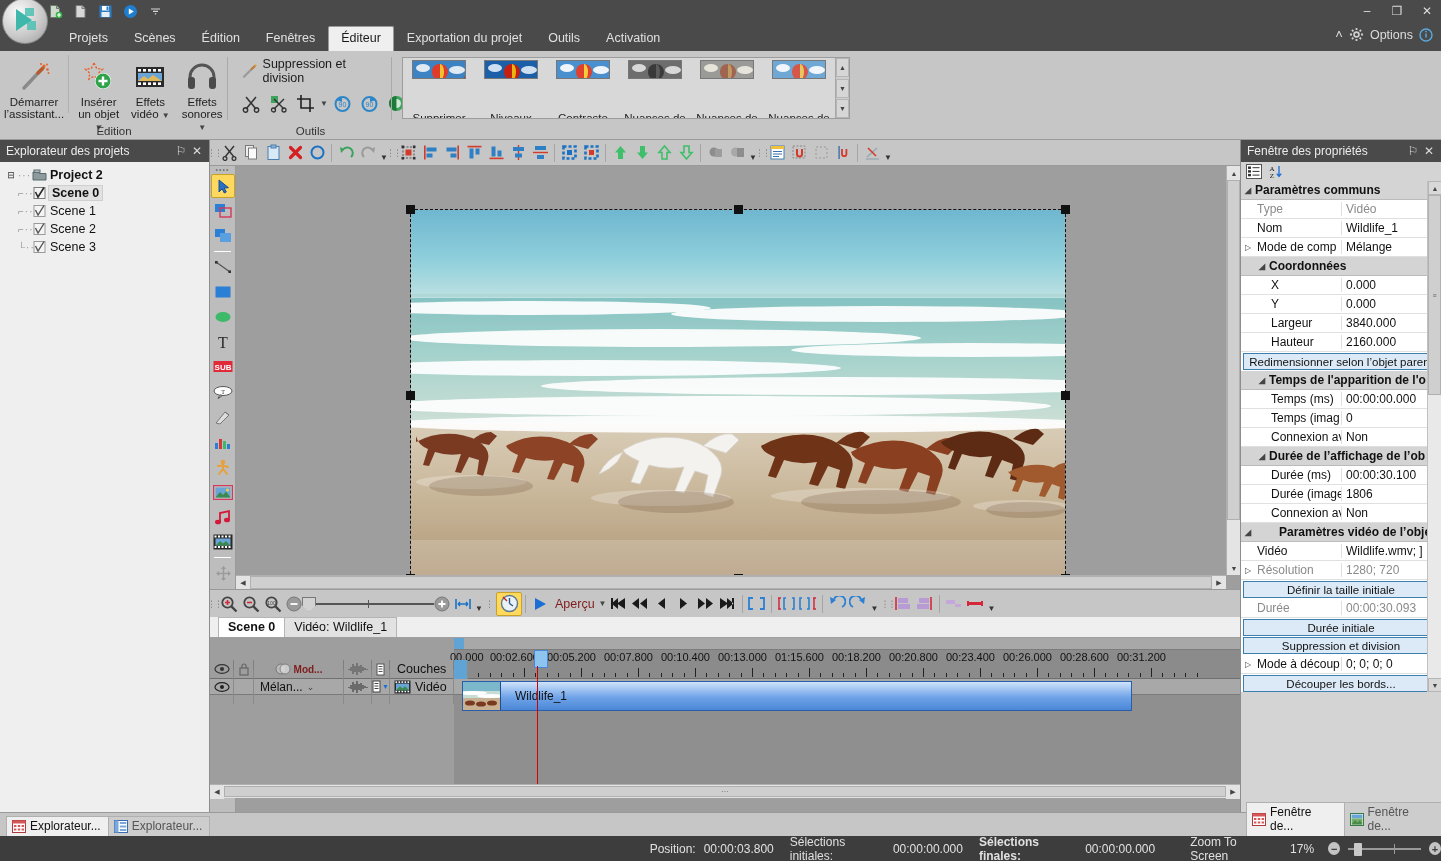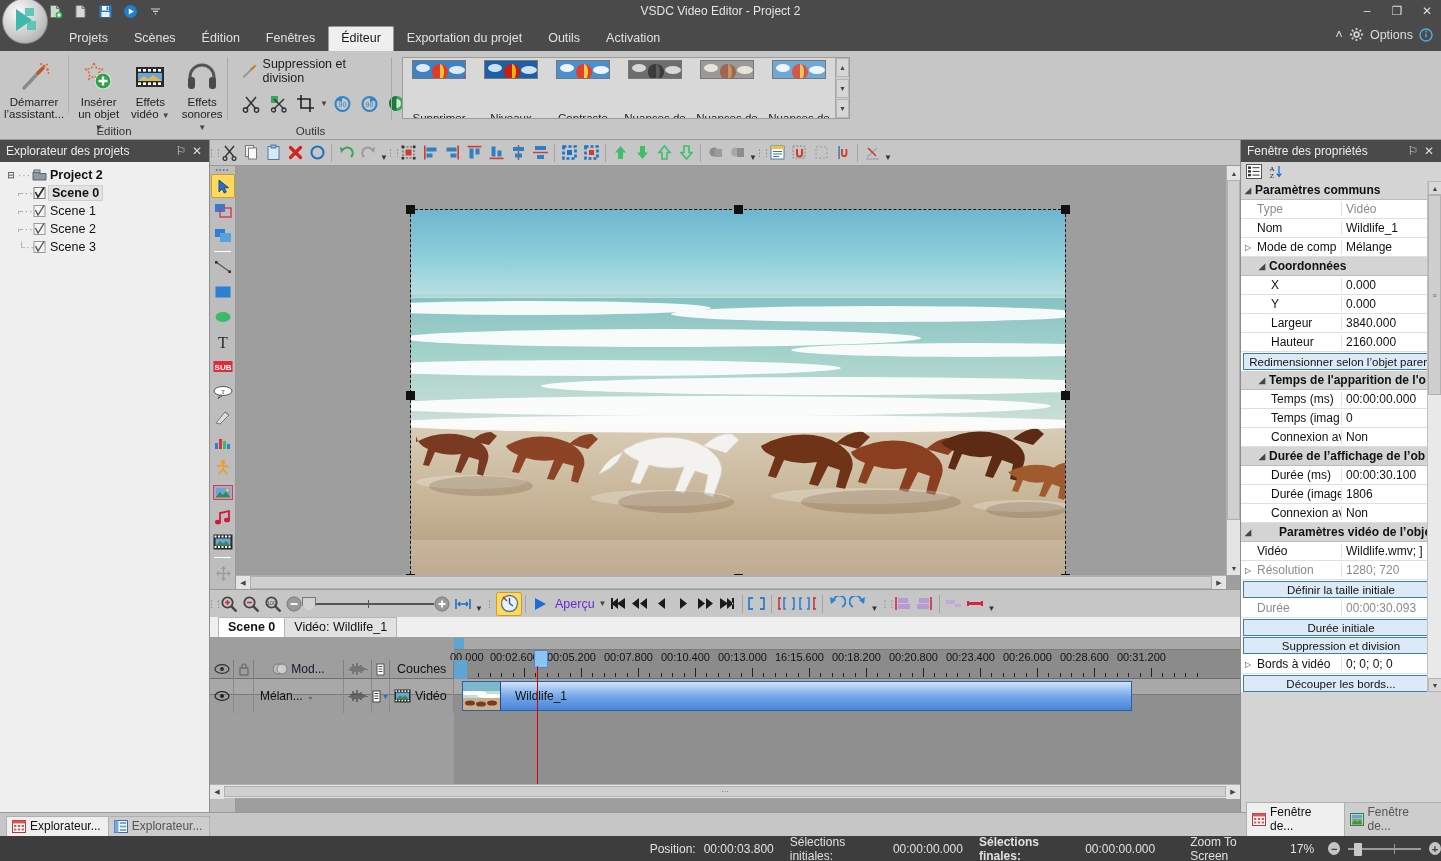--- a/index.html
+++ b/index.html
@@ -102,21 +102,21 @@
   .timeline { position:absolute; left:0; right:0; top:498px; bottom:14px; background:#8f8f8f; }
   .tl-headcol { position:absolute; left:0; top:0; width:244px; bottom:0; background:#9e9e9e; }
   .ruler { position:absolute; left:244px; right:0; top:0; height:41px; background:#8b8b8b; border-bottom:1px solid #6f6f6f;}
   .rul-top { height:12px; background:#a8a8a8; border-bottom:1px solid #7c7c7c; }
   .rul-labels { position:relative; height:16px; }
   .rul-lab { position:absolute; top:1px; font-size:11px; color:#111; white-space:nowrap; }
   .rul-ticks { position:relative; height:11px; }
   .tick { position:absolute; bottom:0; width:1px; background:#222; }
   .tl-colhdr { position:absolute; left:0; top:22px; width:244px; height:19px; display:flex; align-items:center; background:#9e9e9e; border-bottom:1px solid #6f6f6f;}
   .chcell { display:flex; align-items:center; justify-content:center; height:19px; border-right:1px solid #7f7f7f; }
-  .tl-row { position:absolute; left:0; right:0; height:16px; background:#a8a8a8; border-bottom:1px solid #7a7a7a; display:flex; align-items:flex-start; }
+  .tl-row { position:absolute; left:0; right:0; height:16px; background:#a8a8a8; border-bottom:1px solid #7a7a7a; display:flex; align-items:center; }
   .rowcell { height:34px; display:flex; align-items:center; justify-content:center; border-right:1px solid #8a8a8a; }
   .clip { position:absolute; height:30px; border:1px solid #2a5ea8;
     background:linear-gradient(to bottom, #cfe3fb, #6fa3e8 55%, #4b87d6); display:flex; align-items:center; cursor:pointer;}
   .clip .cthumb { width:38px; height:28px; border-right:1px solid #1f4c8a; overflow:hidden; position:relative;}
   .clip .clbl { font-size:12px; color:#111; padding-left:14px; }
   .playhead { position:absolute; top:12px; bottom:0; width:1px; background:#d40000; }
   .ph-marker { position:absolute; top:0; width:14px; height:18px; background:#8ec5ee; border:1px solid #4b87d6; }
 
   .tl-hscroll { position:absolute; left:0; right:0; bottom:0; height:14px; background:#e4e4e4; border-top:1px solid #b0b0b0; display:flex; align-items:center; }
 
@@ -148,21 +148,20 @@
   .zs-thumb { position:absolute; left:6px; top:-5px; width:8px; height:13px; background:#c9c9c9; border-radius:1px; }
   .zs-mid { position:absolute; left:46px; top:-4px; width:1px; height:10px; background:#9a9a9a;}
   .circ { width:13px; height:13px; border-radius:50%; background:#c4c4c4; color:#3d3d3d; display:flex; align-items:center; justify-content:center; font-size:11px; font-weight:bold; cursor:pointer; }
 </style>
 </head>
 <body>
 
 <div class="app">
 
   <div class="titlebar">
-    <div class="title-text">VSDC Video Editor - Project 2</div>
     <div class="qat">
       <div class="qat-btn">
         <svg width="15" height="15" viewBox="0 0 15 15">
             <path d="M2.5 1.5h6l3 3v9h-9z" fill="#cdd9cd" stroke="#6a7a6a" stroke-width="1"></path>
             <path d="M8.5 1.5v3h3" fill="#a9b9a9" stroke="#6a7a6a"></path>
             <circle cx="11" cy="11" r="3.3" fill="#35b34a"></circle>
             <path d="M11 9v4M9 11h4" stroke="#fff" stroke-width="1.2"></path>
           </svg>
       </div>
       <div class="qat-btn">
@@ -1019,21 +1018,21 @@
             <path d="M9.5 9.5 L9.5 4 M9.5 9.5 L13 12" stroke="#2a5a88" stroke-width="1.4"></path>
             <path d="M3 3 L7 7" stroke="#c02a2a" stroke-width="1.4"></path>
           </svg>
       </div>
       <div class="vsep"></div>
       <div class="tbtn">
           <svg width="16" height="16" viewBox="0 0 16 16">
             <path d="M3 2 L14 8 L3 14 Z" fill="#1b6fd4"></path>
           </svg>
         </div>
-      <span style="font-size:12.5px;color:#6d28d9;padding:0 4px;">Aperçu</span>
+      <span style="font-size:12.5px;color:#7f1d1d;padding:0 4px;">Aperçu</span>
       <span class="caret">▼</span>
       <div class="tbtn">
           <svg width="17" height="15" viewBox="0 0 17 15">
             <path d="M2 2v11h2V2z M16 2 L8 7.5 L16 13Z M9 2 L2.5 7.5 L9 13Z" fill="#1a1a1a"></path>
           </svg>
         </div>
       <div class="tbtn">
           <svg width="17" height="15" viewBox="0 0 17 15">
             <path d="M8 2 L1 7.5 L8 13Z M16 2 L9 7.5 L16 13Z" fill="#1a1a1a"></path>
           </svg>
@@ -1136,21 +1135,21 @@
         <div class="rul-top">
           <div style="width:10px;height:11px;background:#5fa4d4;"></div>
         </div>
         <div class="rul-labels">
           <span class="rul-lab" style="left:-4px;">00.000</span>
           <span class="rul-lab" style="left:36px;">00:02.600</span>
           <span class="rul-lab" style="left:93px;">00:05.200</span>
           <span class="rul-lab" style="left:150px;">00:07.800</span>
           <span class="rul-lab" style="left:207px;">00:10.400</span>
           <span class="rul-lab" style="left:264px;">00:13.000</span>
-          <span class="rul-lab" style="left:321px;">16:15.600</span>
+          <span class="rul-lab" style="left:321px;">01:15.600</span>
           <span class="rul-lab" style="left:378px;">00:18.200</span>
           <span class="rul-lab" style="left:435px;">00:20.800</span>
           <span class="rul-lab" style="left:492px;">00:23.400</span>
           <span class="rul-lab" style="left:549px;">00:26.000</span>
           <span class="rul-lab" style="left:606px;">00:28.600</span>
           <span class="rul-lab" style="left:663px;">00:31.200</span>
         </div>
         <div class="rul-ticks" id="rulticks">
             <div class="tick" style="left: 13px; height: 9px;"></div>
             <div class="tick" style="left: 24.4px; height: 4px;"></div>
@@ -1232,21 +1231,21 @@
           <svg width="12" height="14" viewBox="0 0 12 14">
               <rect x="2" y="6" width="8" height="7" fill="none" stroke="#666" stroke-width="1.2"></rect>
               <path d="M4 6V4a2 2 0 0 1 4 0v2" fill="none" stroke="#666" stroke-width="1.2"></path>
             </svg>
         </div>
         <div class="chcell" style="width:90px;gap:3px;">
           <svg width="16" height="14" viewBox="0 0 16 14">
               <circle cx="6" cy="7" r="5" fill="#bcbcbc" stroke="#777"></circle>
               <circle cx="10" cy="7" r="5" fill="#d8d8d8" stroke="#777" opacity=".8"></circle>
             </svg>
-          <span style="font-size:12px;color:#0f172a;">Mod...</span>
+          <span style="font-size:10px;color:#7f1d1d;font-weight:bold;">Mod...</span>
         </div>
         <div class="chcell" style="width:28px;">
           <svg width="22" height="14" viewBox="0 0 22 14">
               <g stroke="#555" stroke-width="1.1">
                 <path d="M2 7v1M4 5v4M6 2v10M8 4v6M10 1v12M12 4v6M14 3v8M16 5v4M18 6v2M20 7v1"></path>
               </g>
             </svg>
         </div>
         <div class="chcell" style="width:18px;">
           <svg width="9" height="13" viewBox="0 0 9 13">
@@ -1470,21 +1469,21 @@
       <div class="pbtn">Définir la taille initiale</div>
       <div class="prow">
           <span class="pexp"></span>
           <span class="pname pgray">Durée</span>
           <span class="pval pgray">00:00:30.093</span>
         </div>
       <div class="pbtn">Durée initiale</div>
       <div class="pbtn">Suppression et division</div>
       <div class="prow">
           <span class="pexp">▷</span>
-          <span class="pname">Bords à vidéo</span>
+          <span class="pname">Mode à découp</span>
           <span class="pval">0; 0; 0; 0</span>
         </div>
       <div class="pbtn">Découper les bords...</div>
 
     </div>
 
     <div class="rp-vscroll">
       <div class="sbarrow" style="background:#d8d8d8;border:1px solid #b5b5b5;">▲</div>
       <div class="sbthumb" style="height:200px;display:flex;align-items:center;justify-content:center;font-size:7px;color:#666;">≡</div>
       <div class="sbarrow" style="position:absolute;bottom:0;background:#d8d8d8;border:1px solid #b5b5b5;">▼</div>

